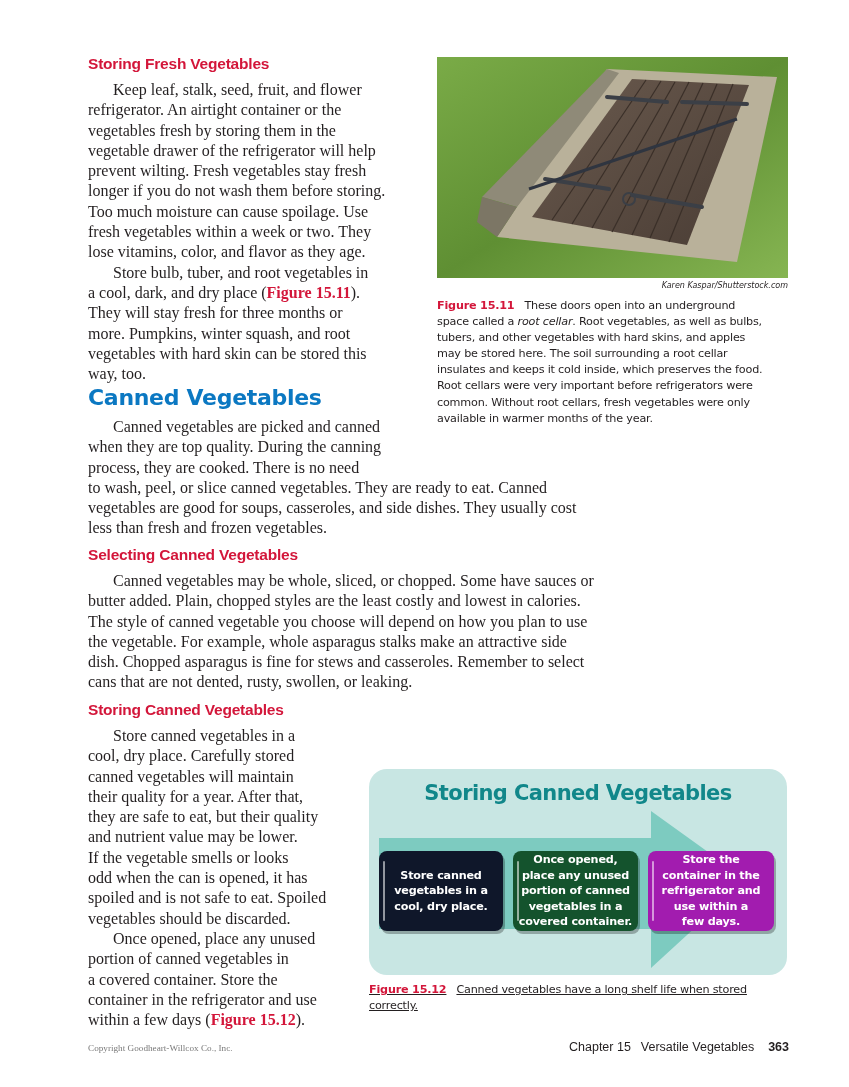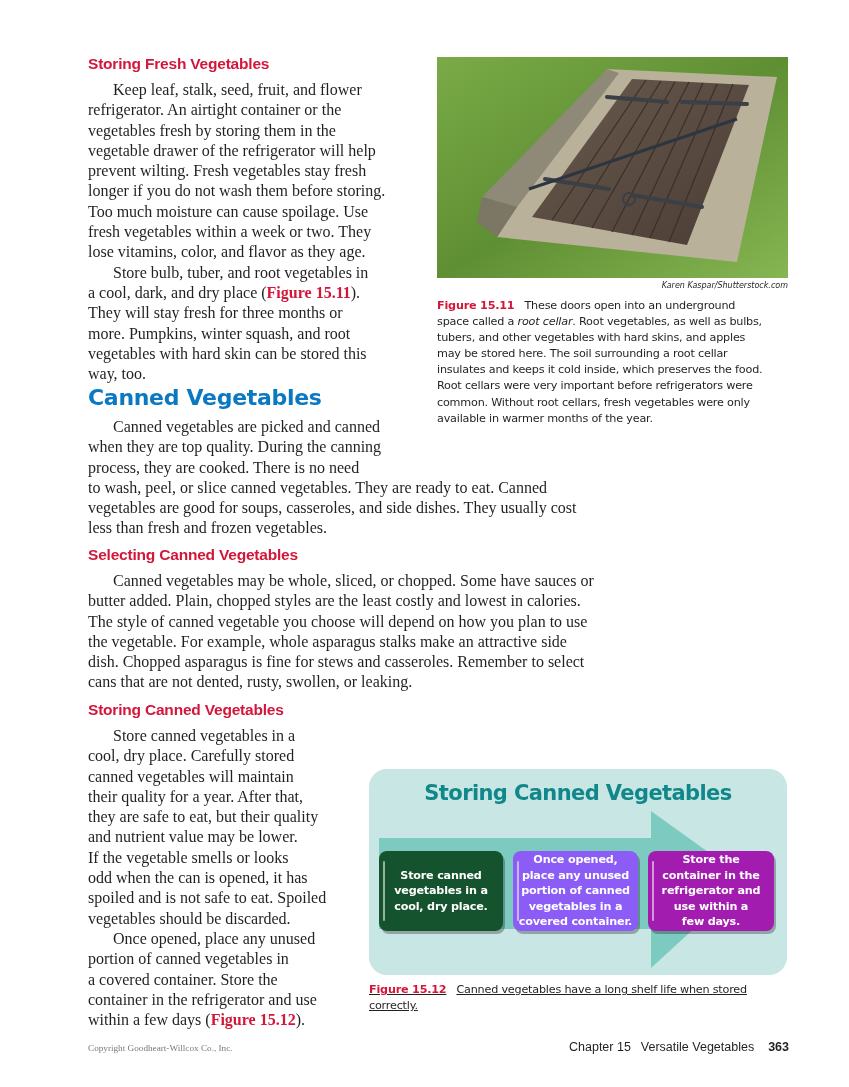--- a/index.html
+++ b/index.html
@@ -147,28 +147,28 @@
   <span class="line"><span>within a few days (</span><a class="figref">Figure 15.12</a><span>).</span></span>
 </div>
 
 <div class="info">
   <svg class="arrow" width="418" height="206" viewBox="0 0 418 206">
     <polygon points="10,69 282,69 282,42 378,111 282,199 282,160 10,160" fill="#7dcbc0"></polygon>
   </svg>
   <div class="info-title">Storing Canned Vegetables</div>
 </div>
 
-<div class="step" style="left:379px; width:124px; background:#14532d;">
+<div class="step" style="left:379px; width:124px; background:#0f172a;">
   <div>
     <span>Store canned</span>
     <span>vegetables in a</span>
     <span>cool, dry place.</span>
   </div>
 </div>
-<div class="step" style="left:513px; width:125px; background:#8b5cf6;">
+<div class="step" style="left:513px; width:125px; background:#14532d;">
   <div>
     <span>Once opened,</span>
     <span>place any unused</span>
     <span>portion of canned</span>
     <span>vegetables in a</span>
     <span>covered container.</span>
   </div>
 </div>
 <div class="step" style="left:648px; width:126px; background:#a21caf;">
   <div>

